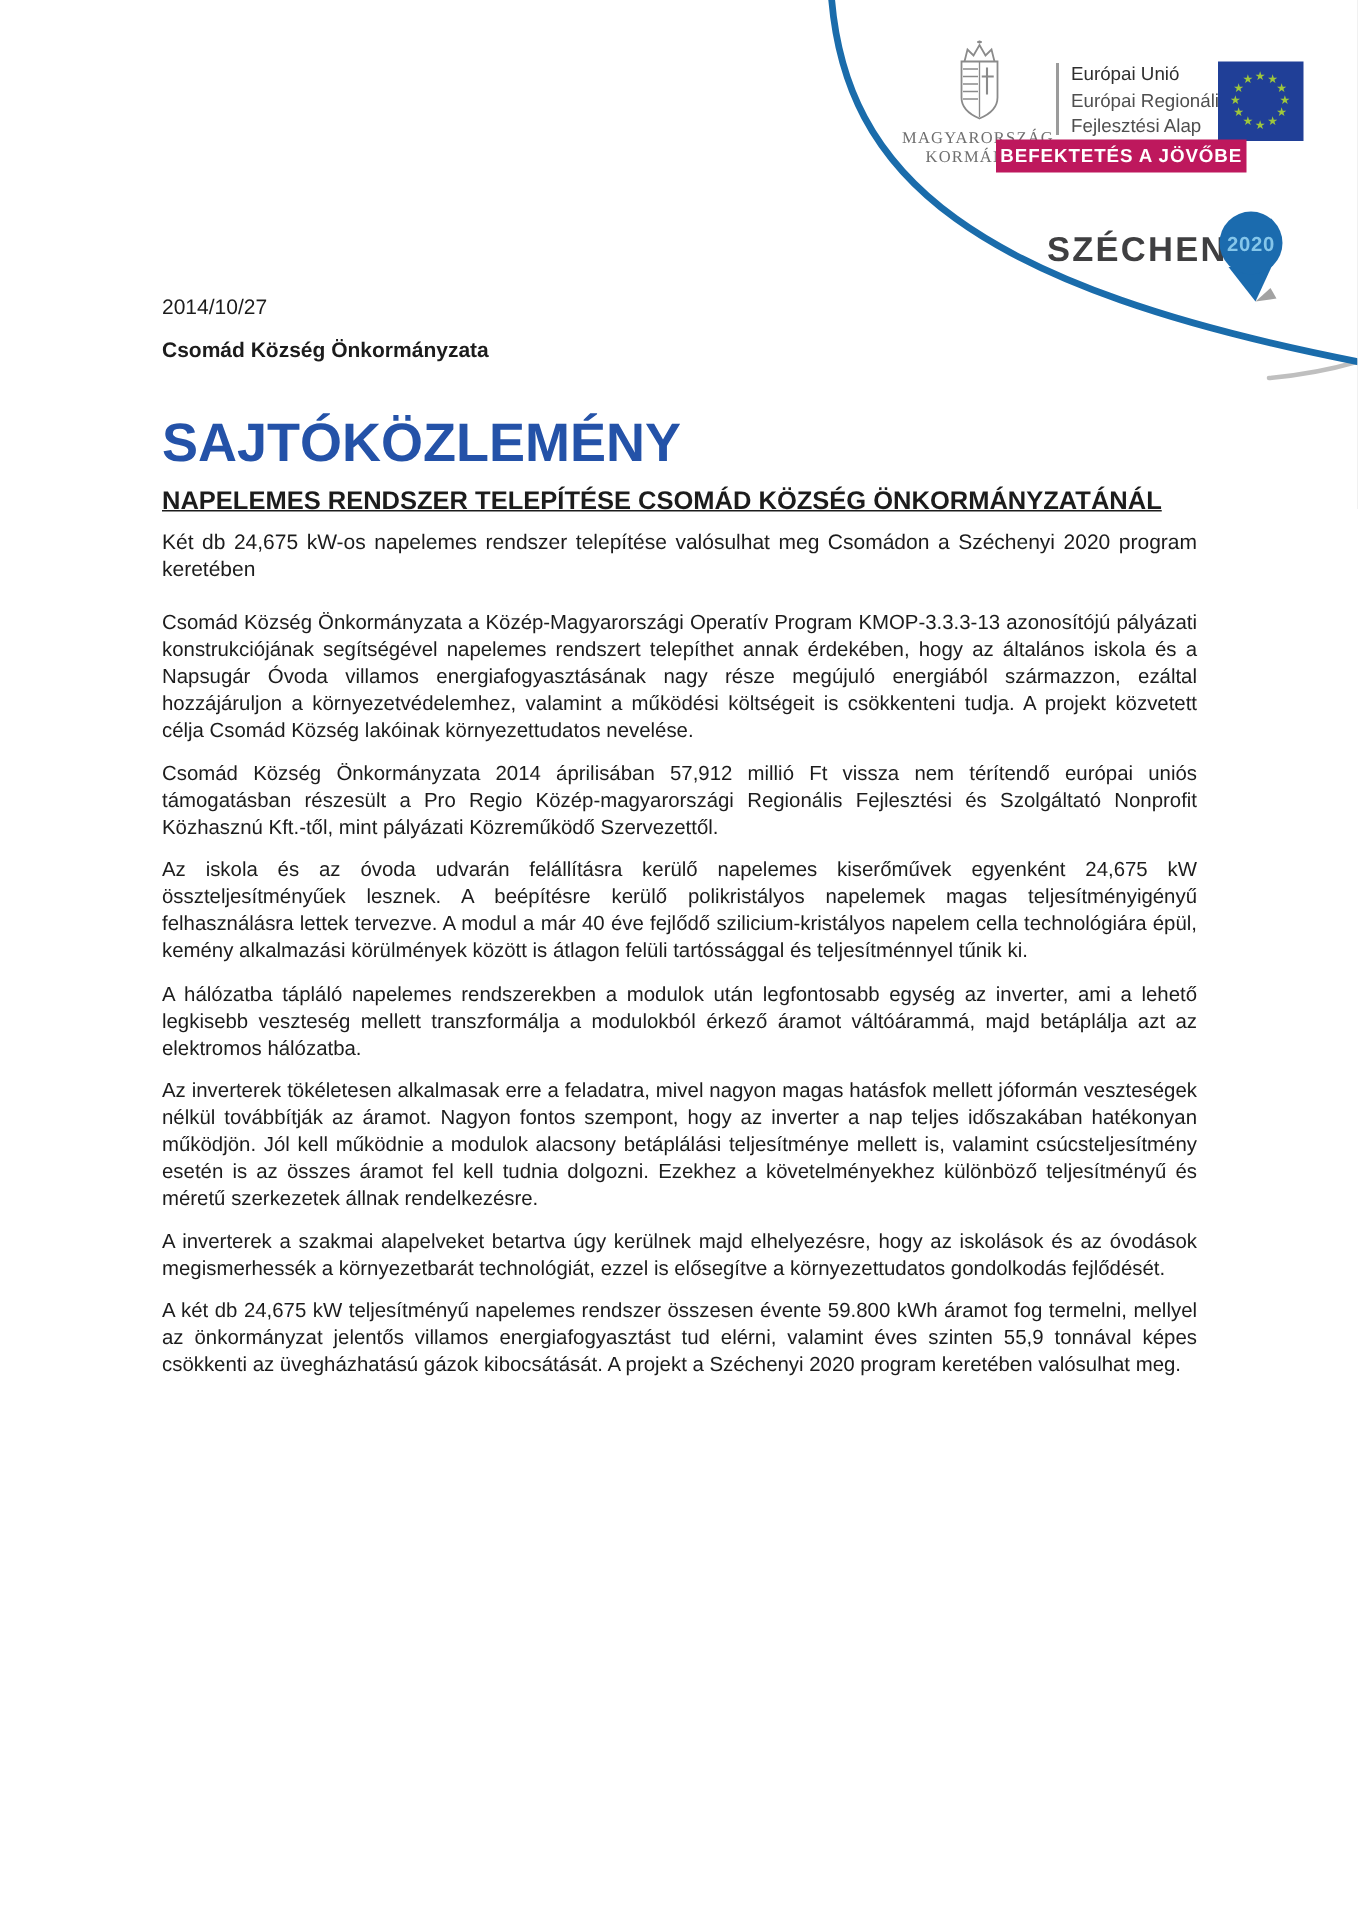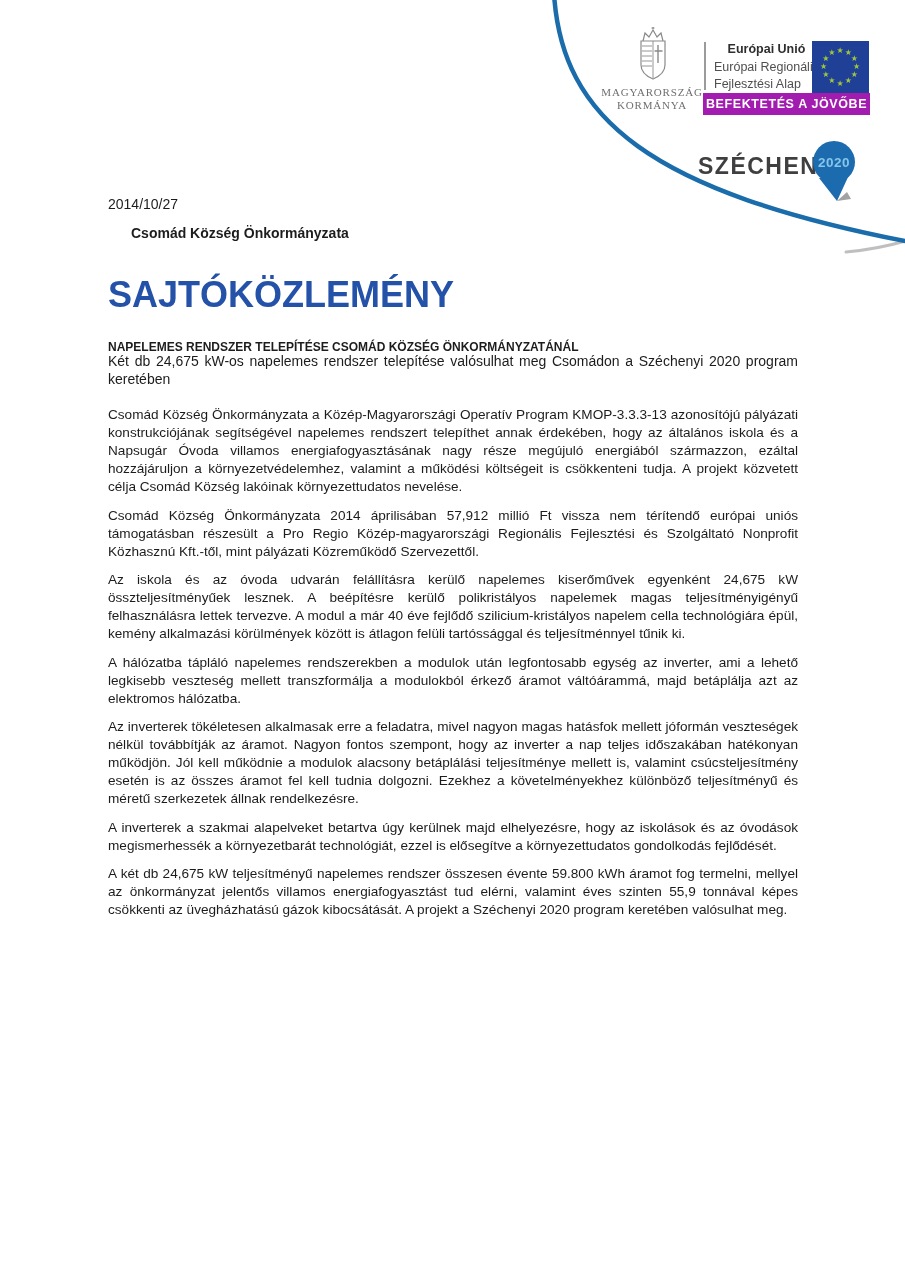--- a/index.html
+++ b/index.html
@@ -26,47 +26,47 @@
     font-size: 11px; line-height: 13px; letter-spacing: 0.8px;
     color: #6f6f6f;
   }
 
   
   .logo-divider {
     position: absolute; left: 704px; top: 42px;
     width: 2px; height: 48px; background: #9b9b9b;
   }
   .eu-text { position: absolute; left: 714px; top: 41px; font-size: 12.5px; line-height: 17.5px; }
-  .eu-text .l1 { font-weight: bold; color: #2e2e2e; text-align: center; }
+  .eu-text .l1 { font-weight: normal; color: #2e2e2e; }
   .eu-text .l2, .eu-text .l3 { color: #4f4f4f; }
   .eu-flag {
     position: absolute; left: 812px; top: 41px;
     width: 57px; height: 53px; background: #203f97;
   }
   .eu-flag .star { position: absolute; font-size: 8px; line-height: 8px; color: #9ec73c; }
   .banner {
-    position: absolute; left: 703px; top: 93px;
-    width: 167px; height: 22px; background: #a21caf;
+    position: absolute; left: 664px; top: 93px;
+    width: 167px; height: 22px; background: #be185d;
     color: #ffffff; font-weight: bold; font-size: 12.5px; letter-spacing: 0.6px;
     display: flex; align-items: center; justify-content: center;
   }
 
   
   .szechenyi-text {
     position: absolute; left: 698px; top: 153px;
     font-size: 23px; font-weight: bold; letter-spacing: 1.5px; color: #3f3f41;
   }
   .pin-svg { position: absolute; left: 812px; top: 140px; }
 
   
   .doc { position: absolute; left: 108px; top: 0; width: 690px; }
   .doc-date  { position: absolute; top: 196px; font-size: 14px; text-align: right; }
-  .doc-org   { position: absolute; top: 225px; font-size: 14px; font-weight: bold; margin-left: 23px; }
+  .doc-org   { position: absolute; top: 225px; font-size: 14px; font-weight: bold; }
   .doc-title { position: absolute; top: 274px; font-size: 36px; font-weight: bold; color: #2452a8; }
-  .doc-subtitle { position: absolute; top: 340px; font-size: 12px; font-weight: bold; }
+  .doc-subtitle { position: absolute; top: 324px; font-size: 17px; font-weight: bold; text-decoration: underline; }
   .doc-lead  {
     position: absolute; top: 353px; width: 690px;
     font-size: 14px; font-weight: normal; line-height: 17.5px; text-align: justify;
   }
   .doc-body { position: absolute; top: 406px; width: 690px; }
   .doc-body p.body-par {
     margin: 0 0 10.5px 0;
     font-size: 13.6px; line-height: 18px; text-align: justify; color: #1c1c1c;
   }
 </style>

